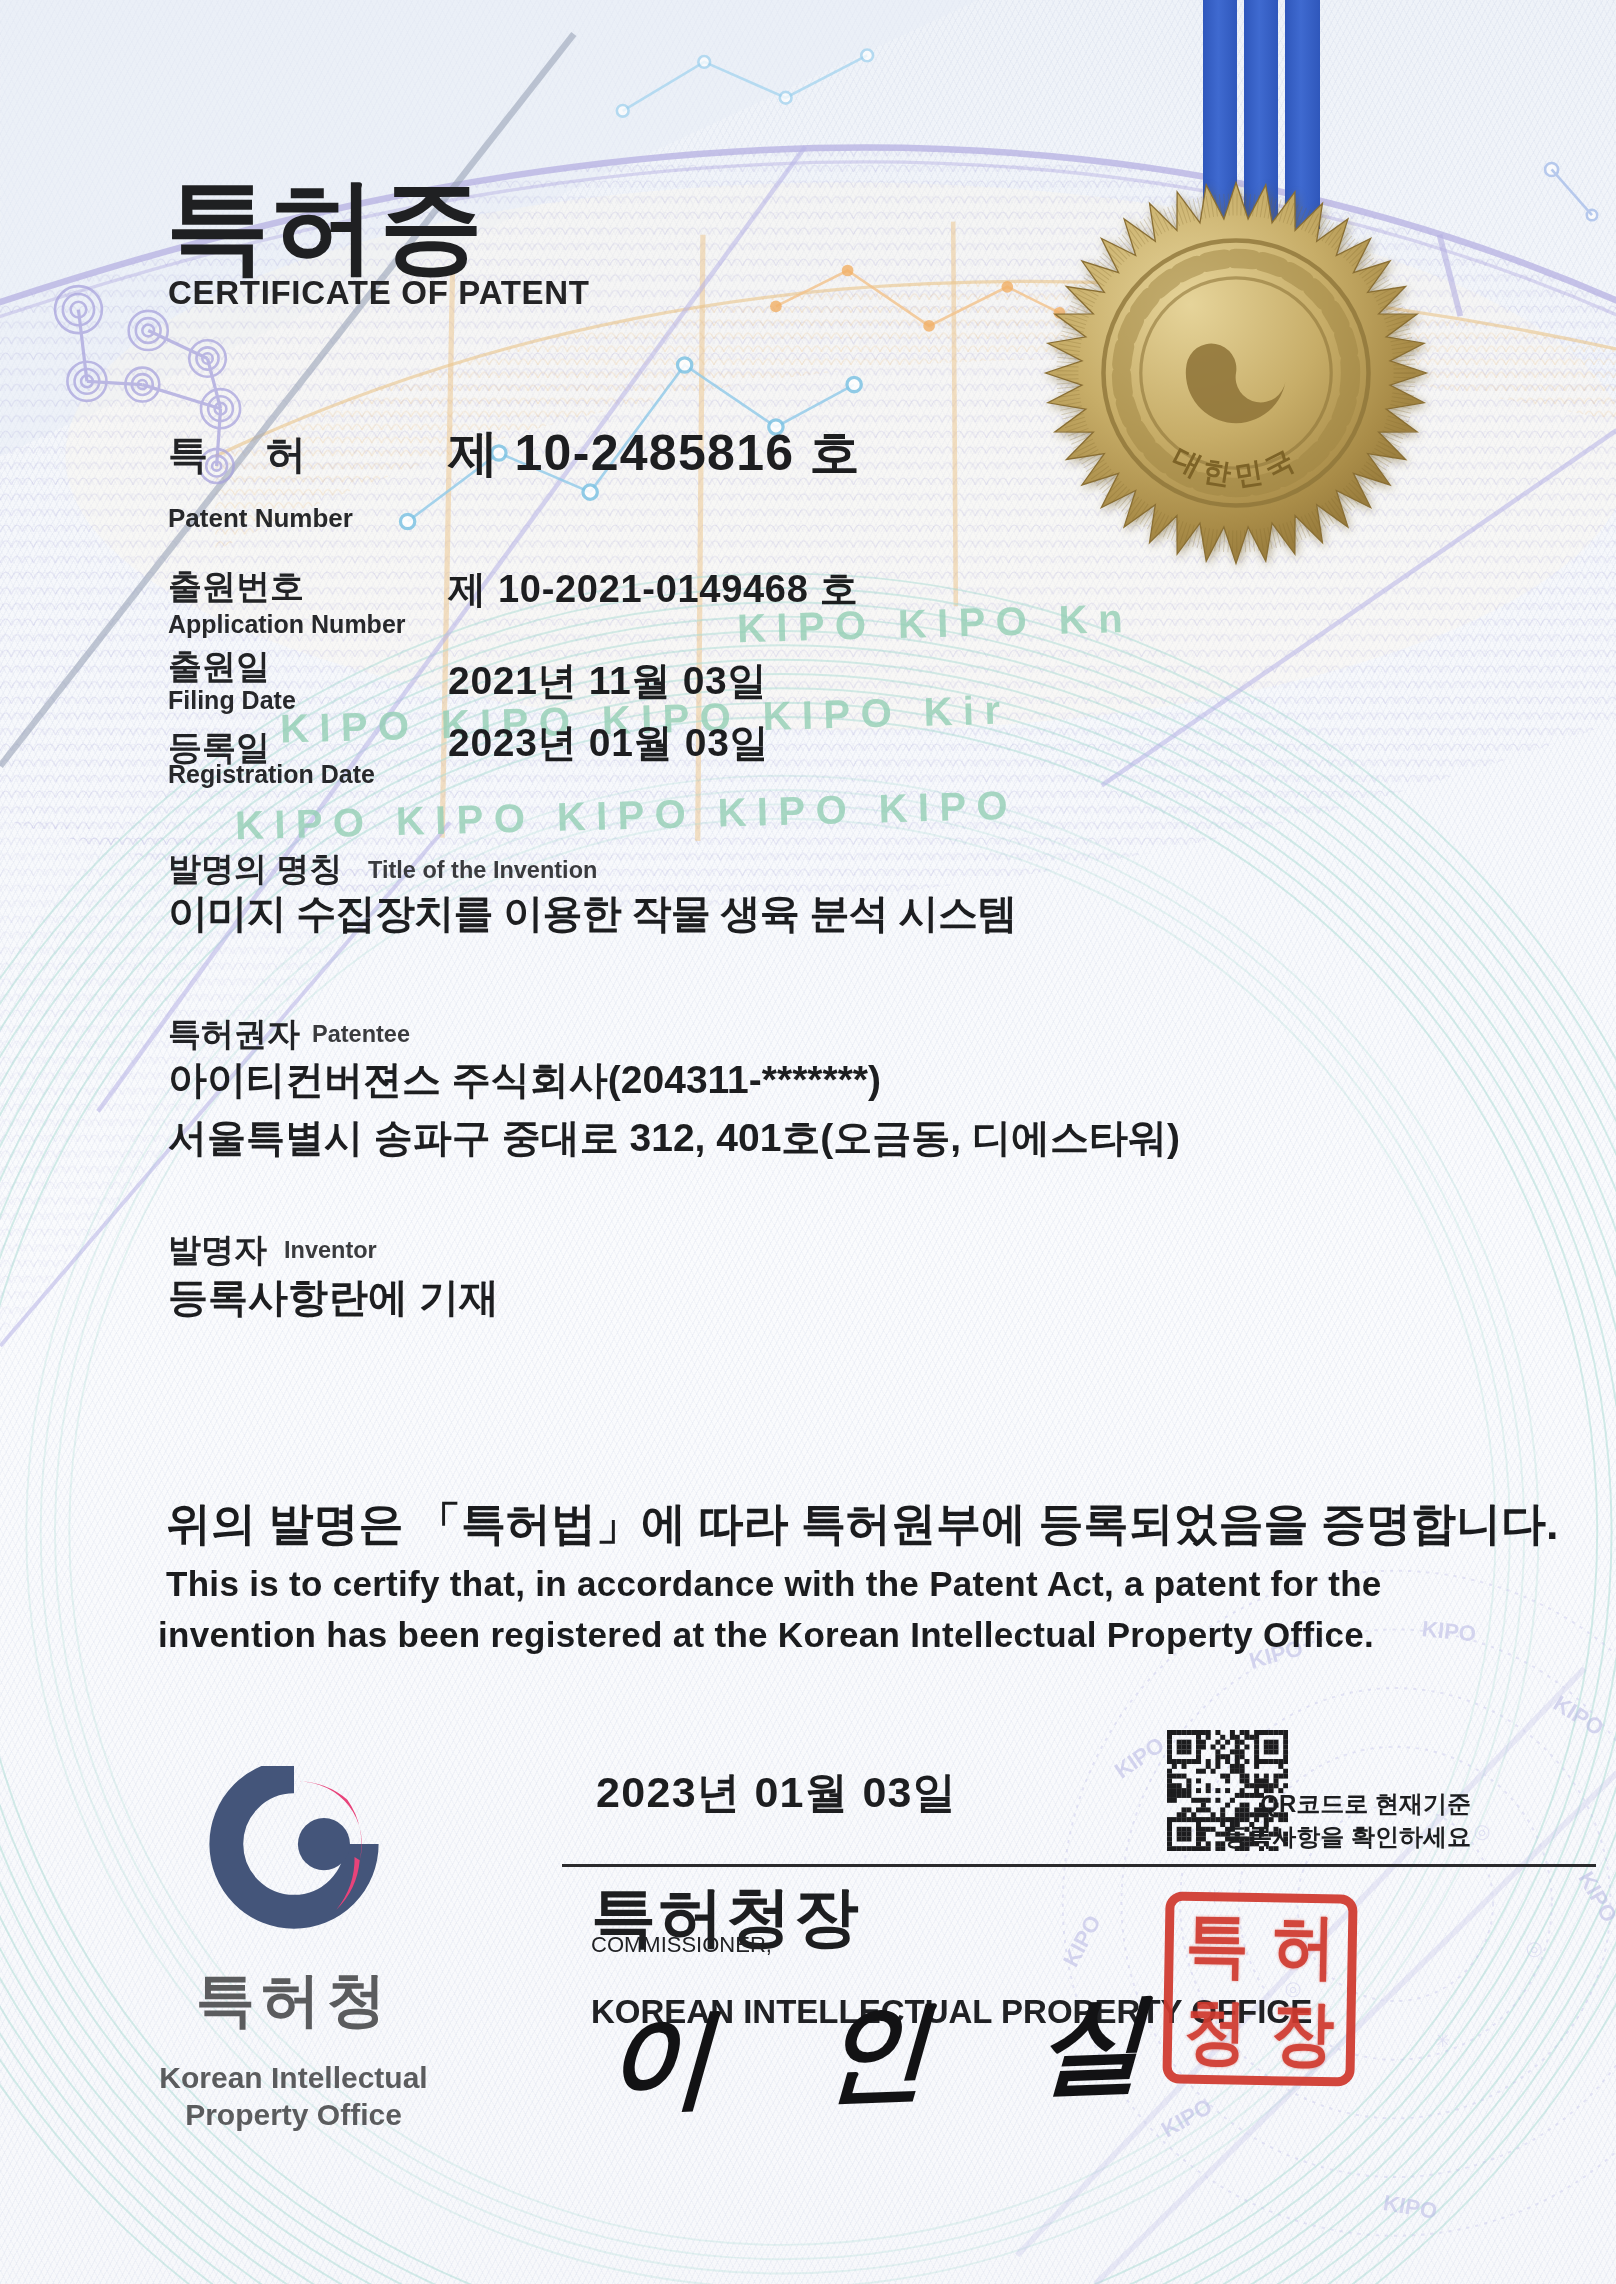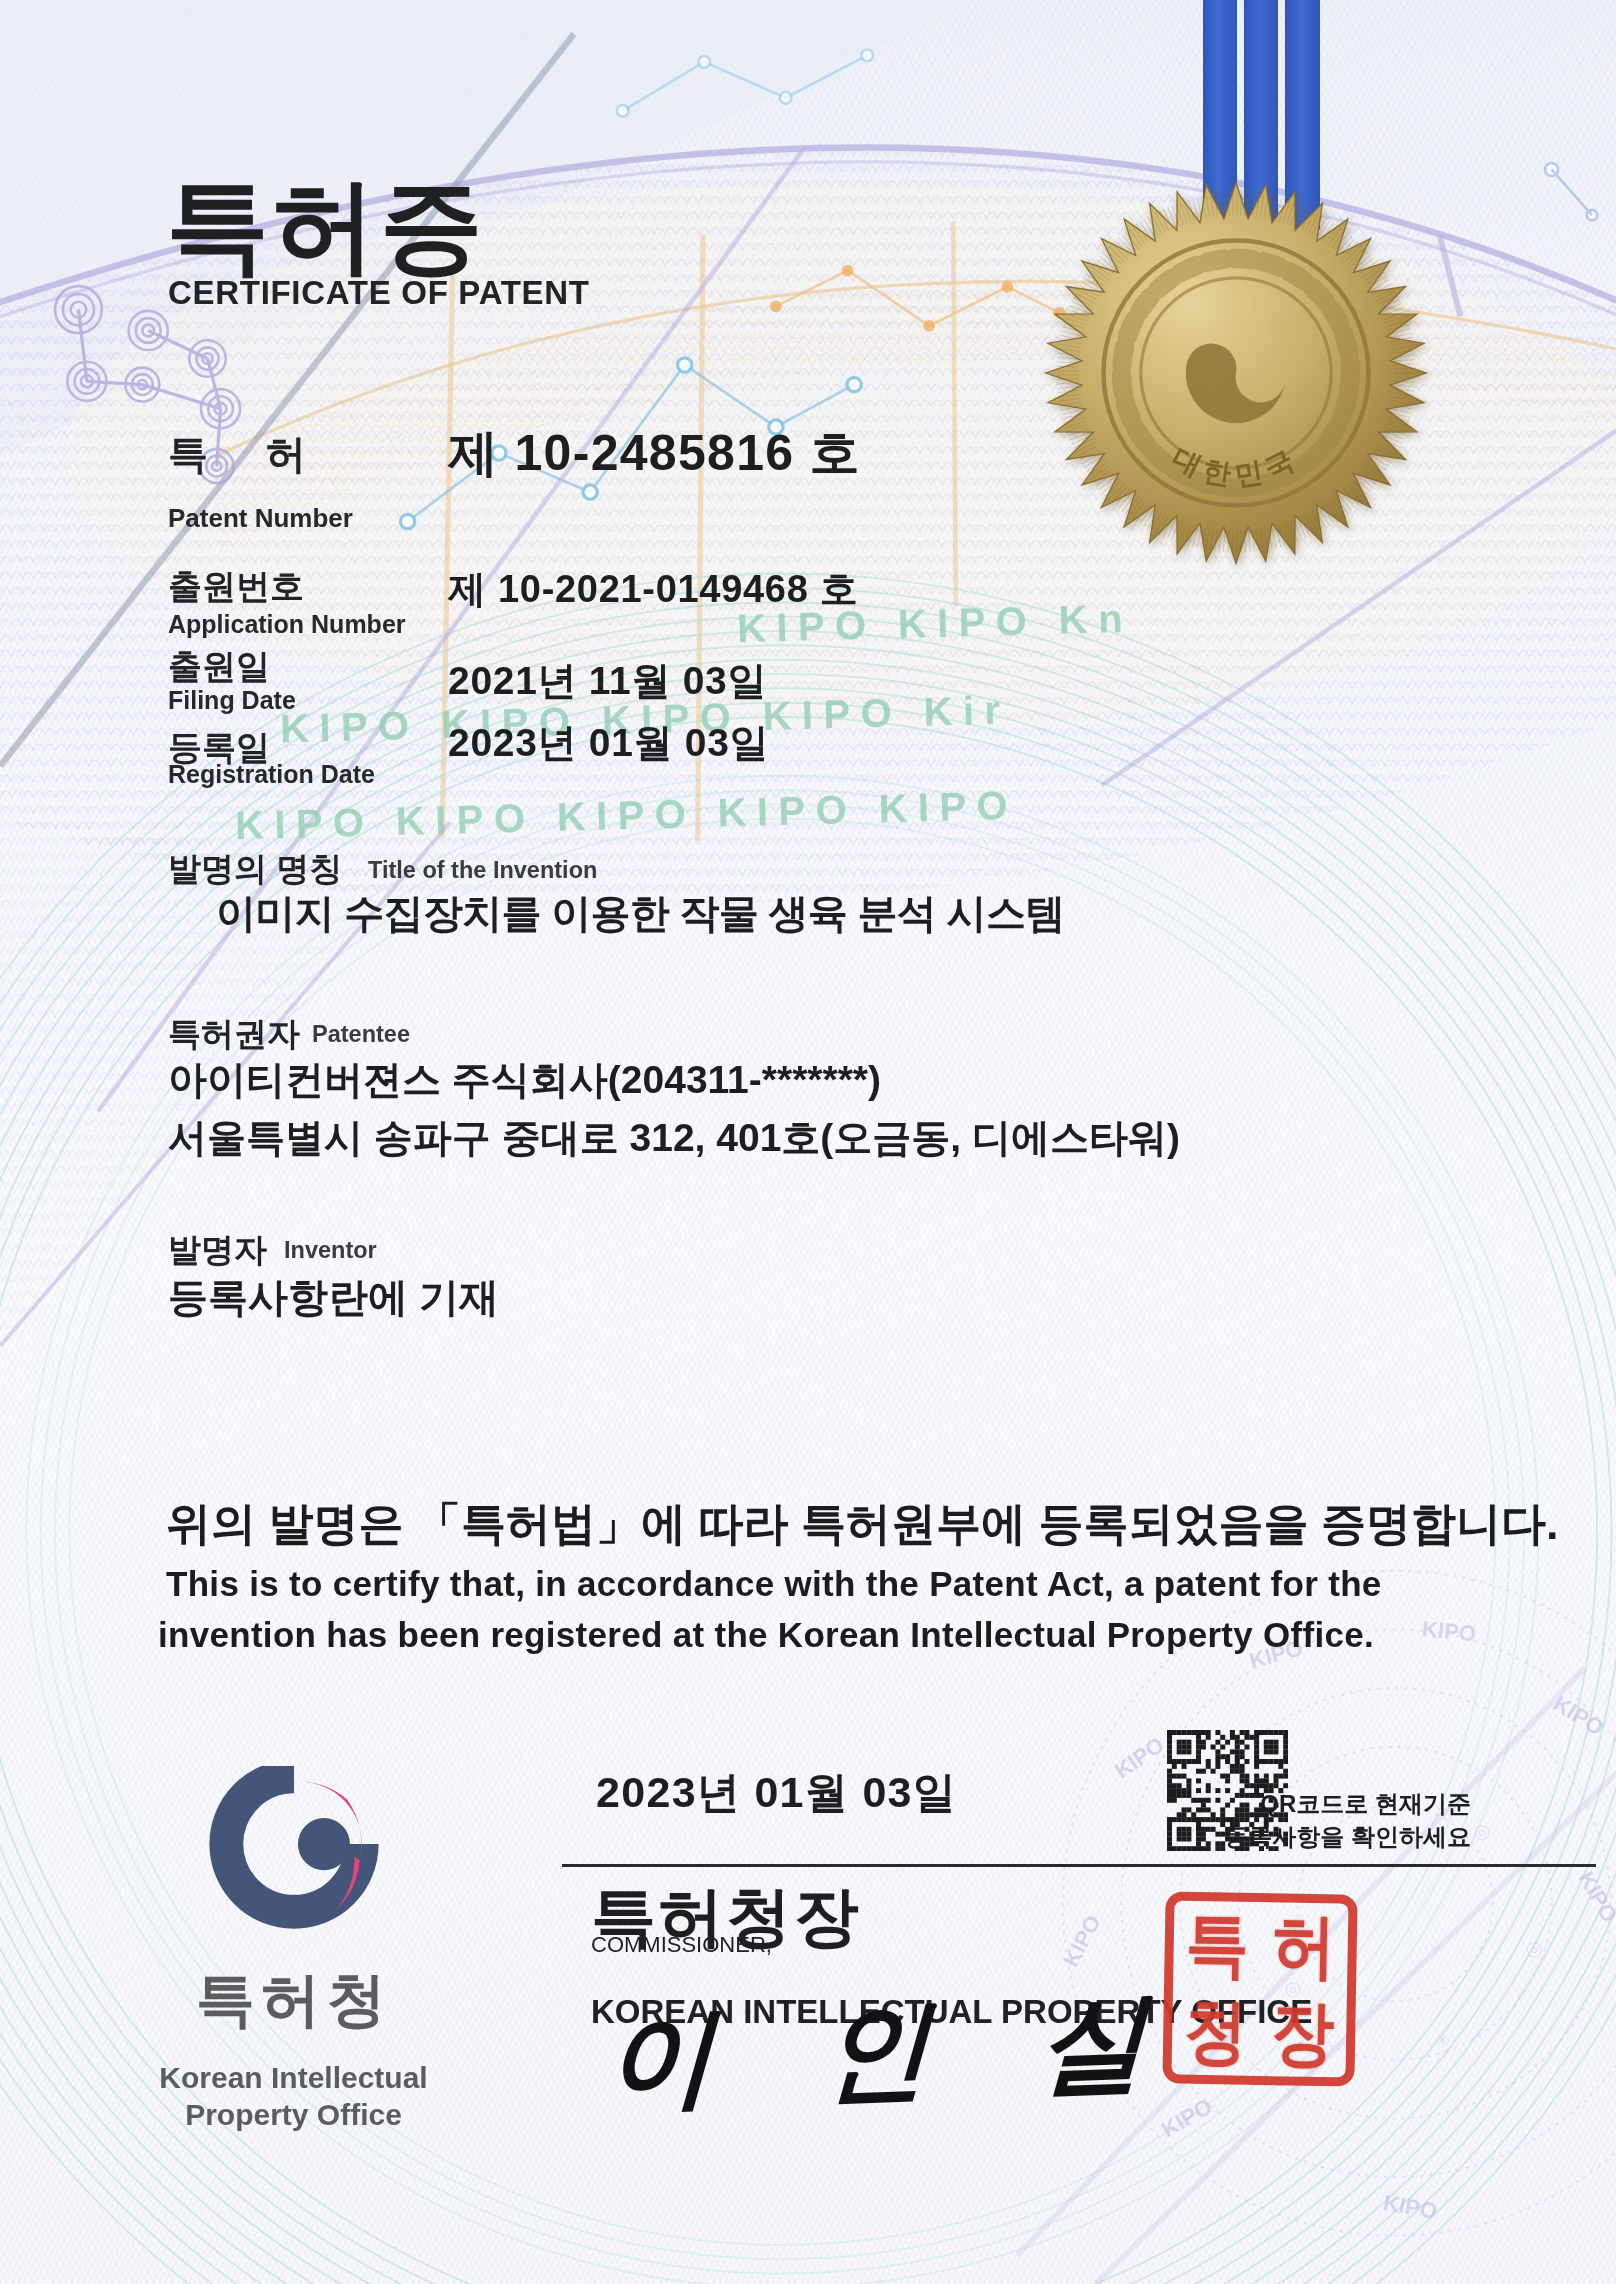--- a/index.html
+++ b/index.html
@@ -40,21 +40,21 @@
   .f-app-val{left:448px;top:564px;font-size:38px;letter-spacing:0.7px;}
   .f-fil-lbl{left:168px;top:644px;font-size:34px;}
   .f-fil-sub{left:168px;top:686px;font-size:25px;}
   .f-fil-val{left:448px;top:641px;font-size:39px;letter-spacing:0.7px;margin-top:13px;}
   .f-reg-lbl{left:168px;top:717px;font-size:34px;margin-top:8px;}
   .f-reg-sub{left:168px;top:760px;font-size:25px;}
   .f-reg-val{left:448px;top:716px;font-size:39px;letter-spacing:0.7px;}
 
   .inv-lbl{left:168px;top:847px;font-size:33px;}
   .inv-en{left:368px;top:857px;font-size:23.5px;font-weight:600;color:#3a3b3e;}
-  .inv-title{left:168px;top:886px;font-size:40px;letter-spacing:-0.7px;margin-left:48px;}
+  .inv-title{left:168px;top:886px;font-size:40px;letter-spacing:-0.7px;}
 
   .pat-lbl{left:168px;top:1012px;font-size:33px;text-align:right;}
   .pat-en{left:312px;top:1021px;font-size:23.5px;font-weight:600;color:#3a3b3e;}
   .pat-name{left:168px;top:1053px;font-size:39px;}
   .pat-addr{left:168px;top:1111px;font-size:39px;}
 
   .invn-lbl{left:168px;top:1228px;font-size:33px;}
   .invn-en{left:284px;top:1237px;font-size:23.5px;font-weight:600;color:#3a3b3e;}
   .invn-val{left:168px;top:1270px;font-size:40px;}
 

